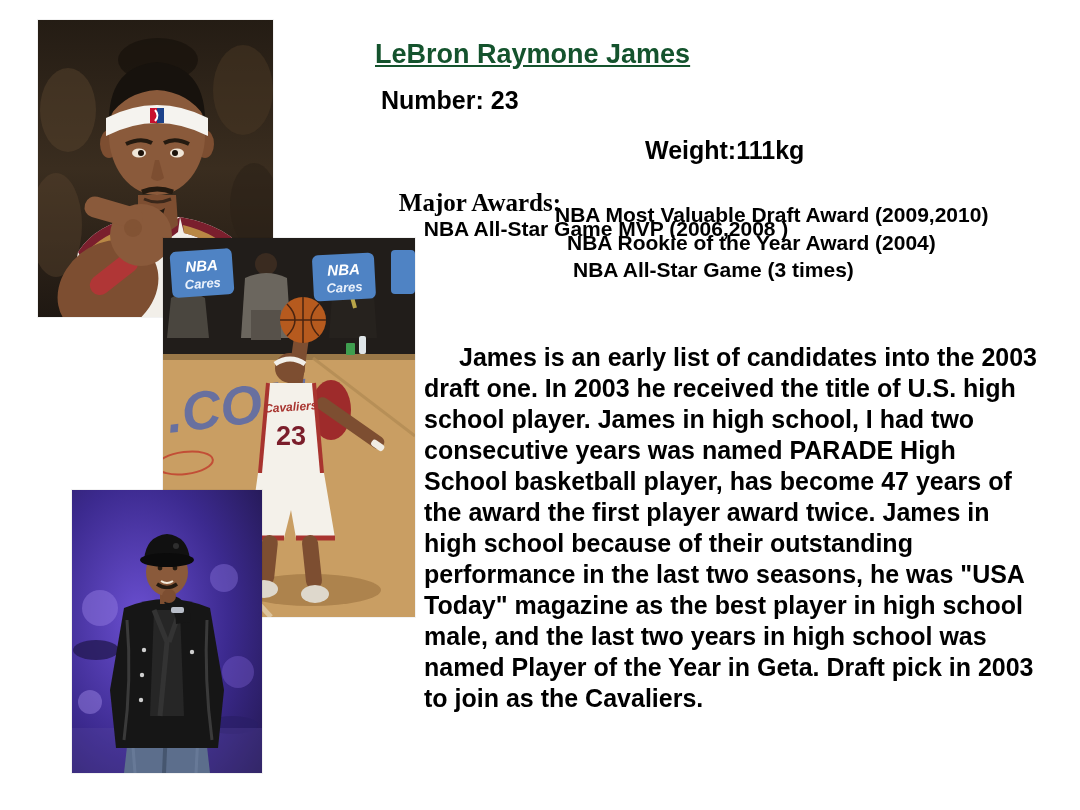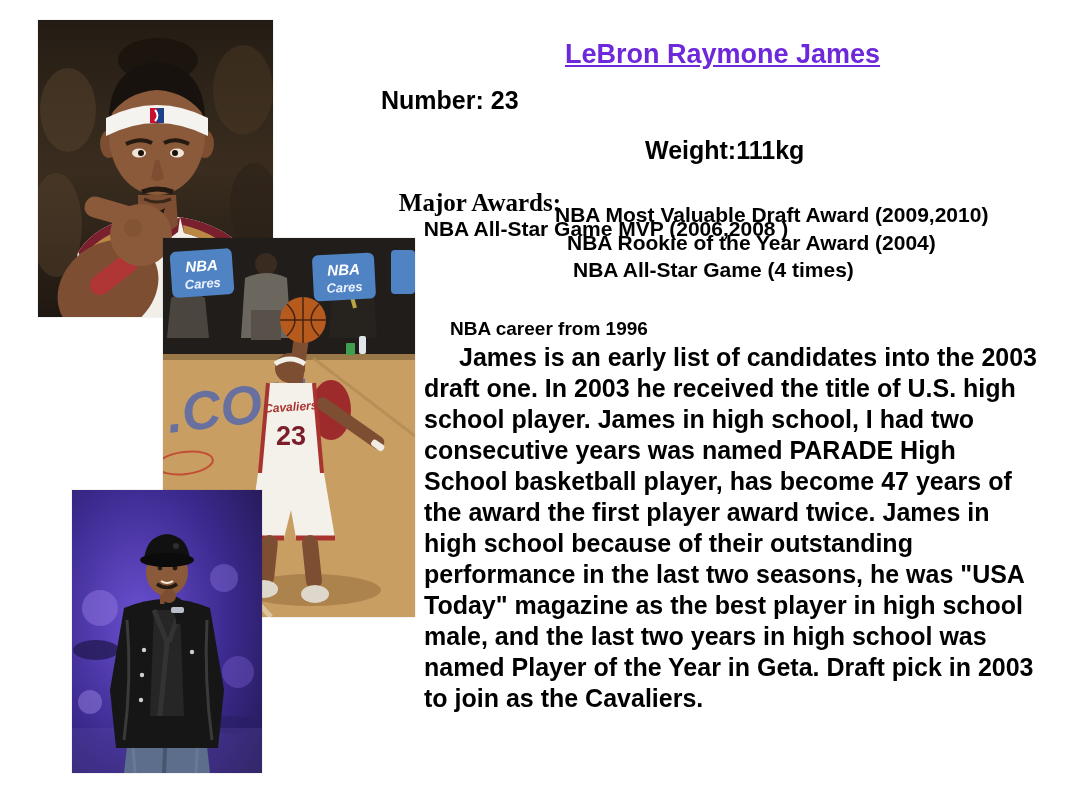--- a/index.html
+++ b/index.html
@@ -10,22 +10,22 @@
   }
   .slide { position:absolute; inset:0; }
   .photo { position:absolute; box-shadow:0 0 0 1px rgba(0,0,0,0.05); }
   .photo svg { display:block; }
   .portrait { left:38px; top:20px; width:235px; height:297px; z-index:1; }
   .dunk     { left:163px; top:238px; width:252px; height:379px; z-index:2; }
   .stage    { left:72px; top:490px; width:190px; height:283px; z-index:3; }
 
   .txt { position:absolute; white-space:pre; }
   .title {
-    left:375px; top:39px; width:695px; text-align:center;
-    font-size:27px; color:#6d28d9; text-decoration:underline; z-index:4;
+    left:375px; top:39px; width:695px; text-align:left;
+    font-size:27px; color:#14532d; text-decoration:underline; z-index:4;
   }
   .info { left:381px; font-size:25px; z-index:4; }
   .num    { top:72px;margin-top:14px; }
   .byname { top:104px; }
   .hw     { top:136px; }
   .hw .weight { position:absolute; left:264px; top:0; }
   .awards-row { left:381px; top:171px; z-index:4; }
   .awards-label { font-size:25px;font-family:Liberation Serif, serif; }
   .award-sm { font-size:21px; }
   .awards-row .award-sm { margin-left:25px; }
@@ -215,18 +215,17 @@
   <div class="txt info hw">
     <span class="weight">Weight:111kg</span>
   </div>
 
   <div class="txt awards-row">
     <span class="awards-label">Major Awards:</span>
     <span class="award-sm">NBA All-Star Game MVP (2006,2008 )</span>
   </div>
   <div class="txt award-sm l2">NBA Most Valuable Draft Award (2009,2010)</div>
   <div class="txt award-sm l3">NBA Rookie of the Year Award (2004)</div>
-  <div class="txt award-sm l4">NBA All-Star Game (4 times)</div>
-
-  <div class="txt career-head">NBA career from 1996</div>
+  <div class="txt award-sm l4">NBA All-Star Game (3 times)</div>
+
   <div class="txt career-para">James is an early list of candidates into the 2003 draft one. In 2003 he received the title of U.S. high school player. James in high school, I had two consecutive years was named PARADE High School basketball player, has become 47 years of the award the first player award twice. James in high school because of their outstanding performance in the last two seasons, he was "USA Today" magazine as the best player in high school male, and the last two years in high school was named Player of the Year in Geta. Draft pick in 2003 to join as the Cavaliers.</div>
 
 </div>
 
 </body></html>

